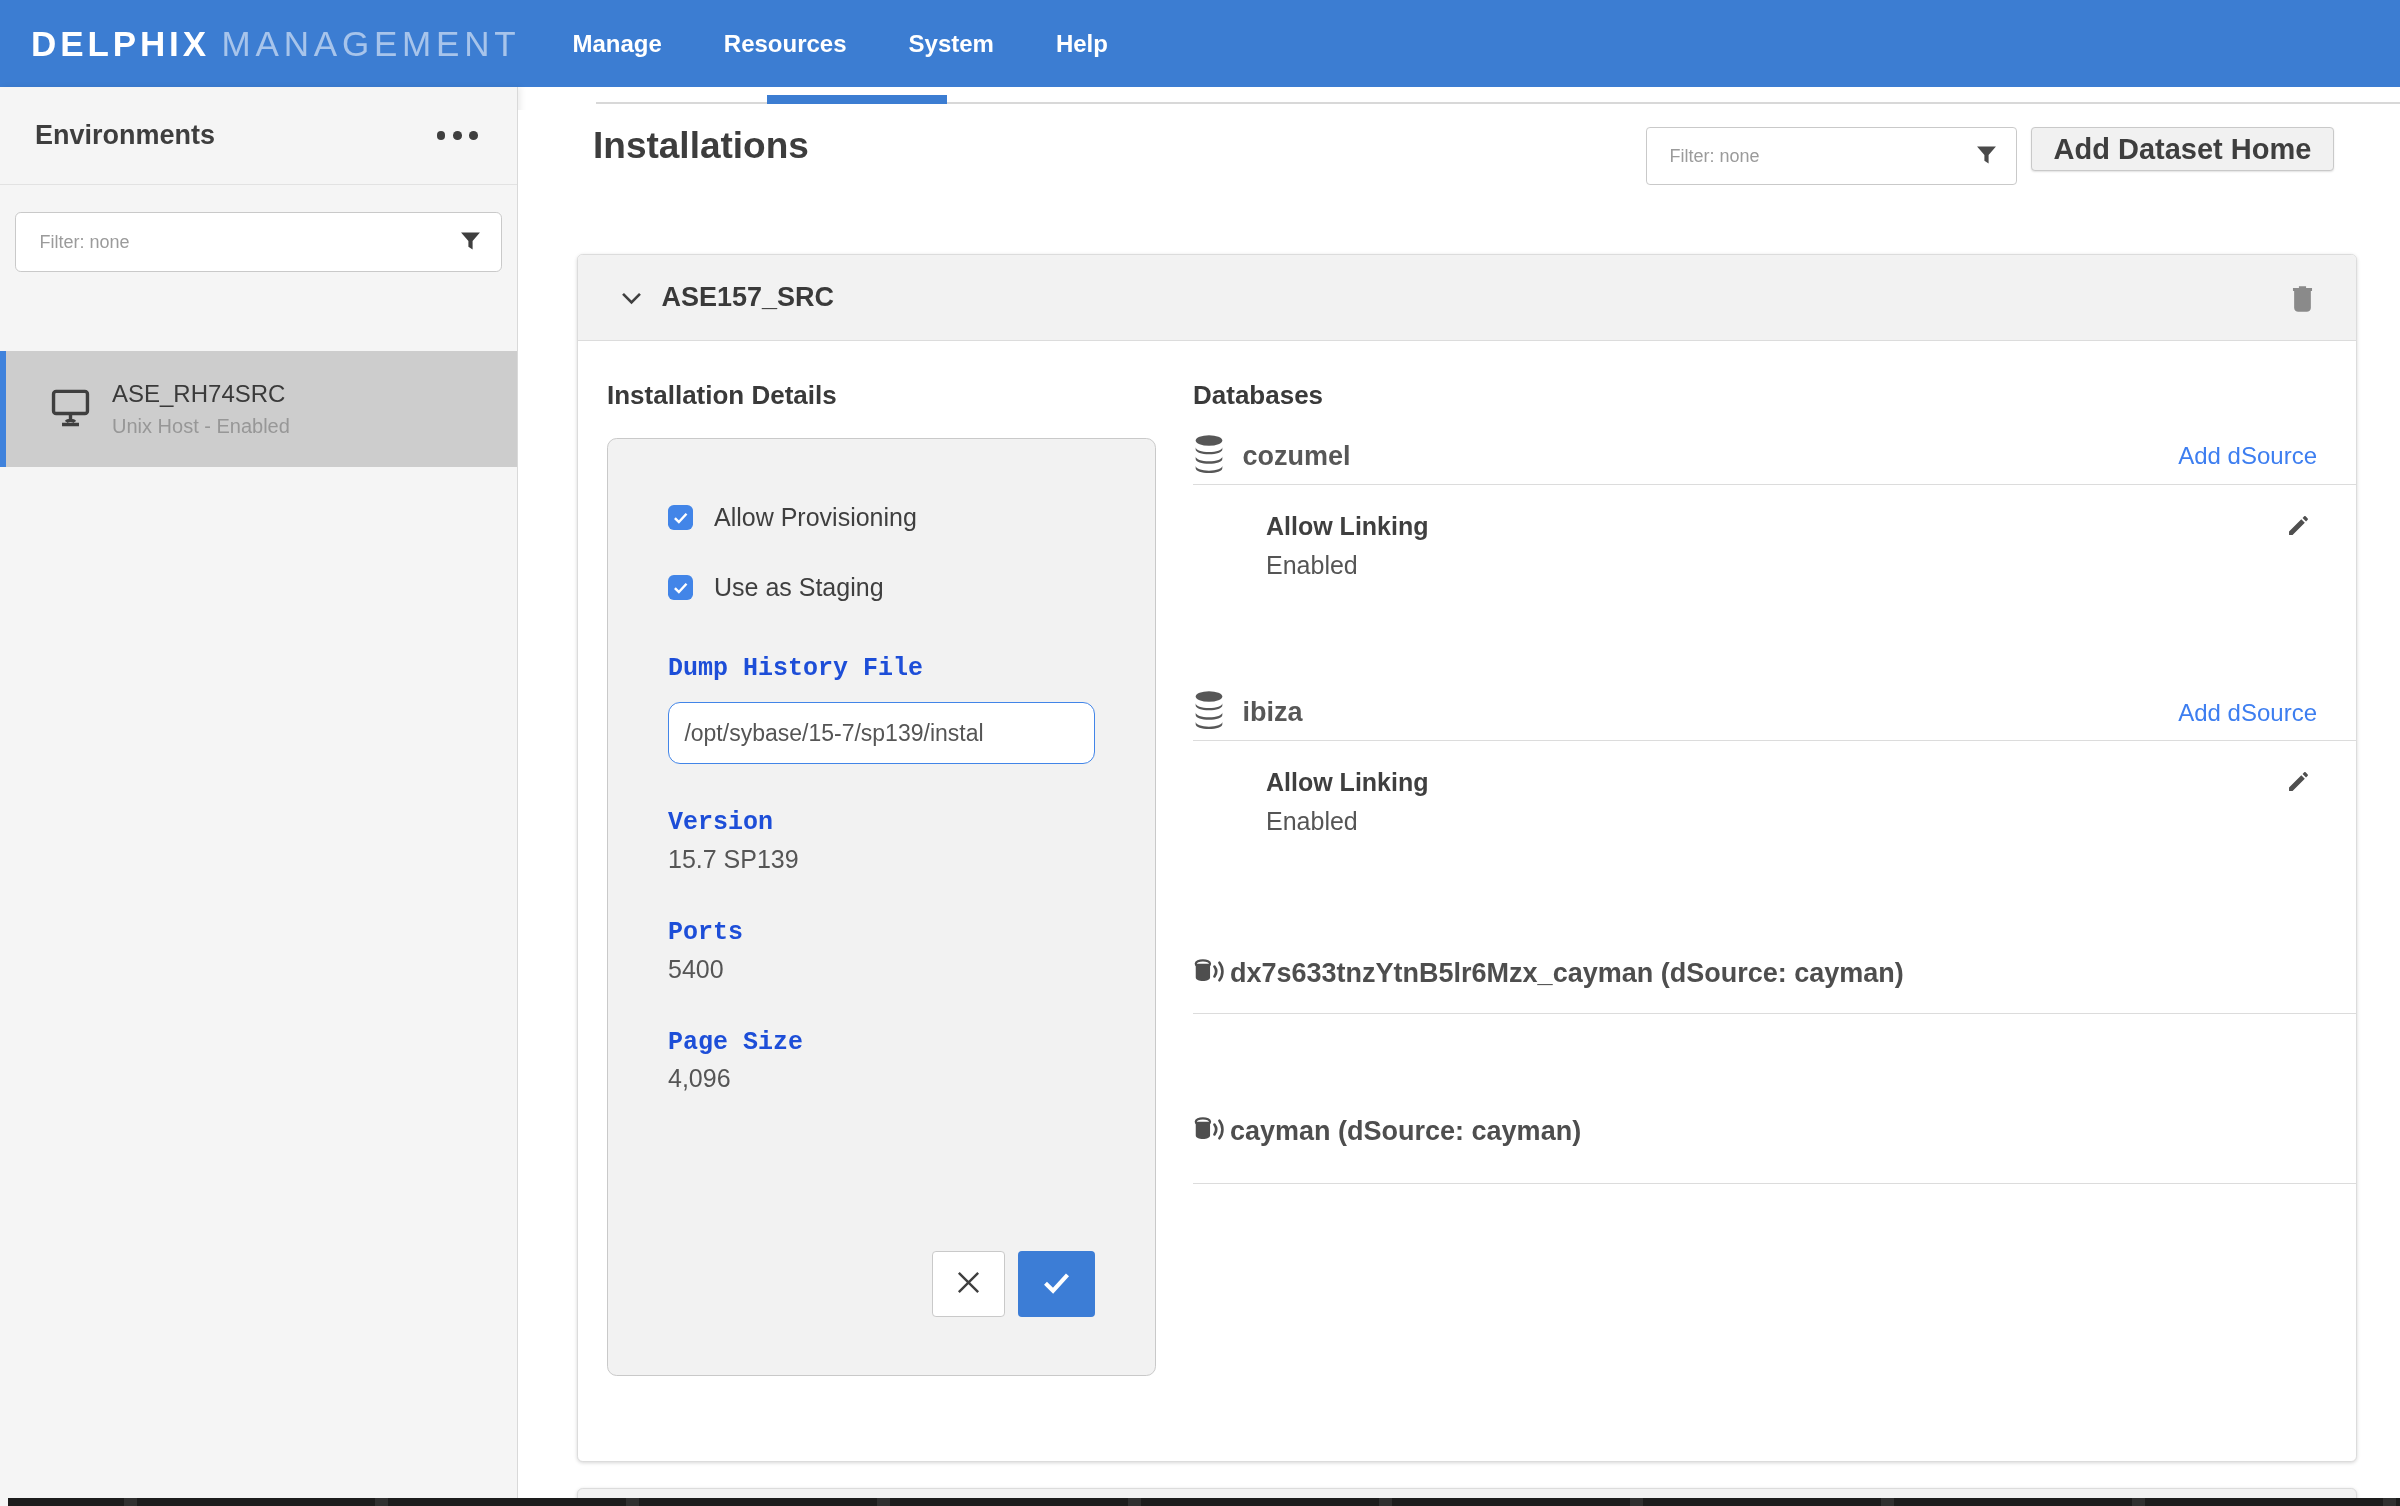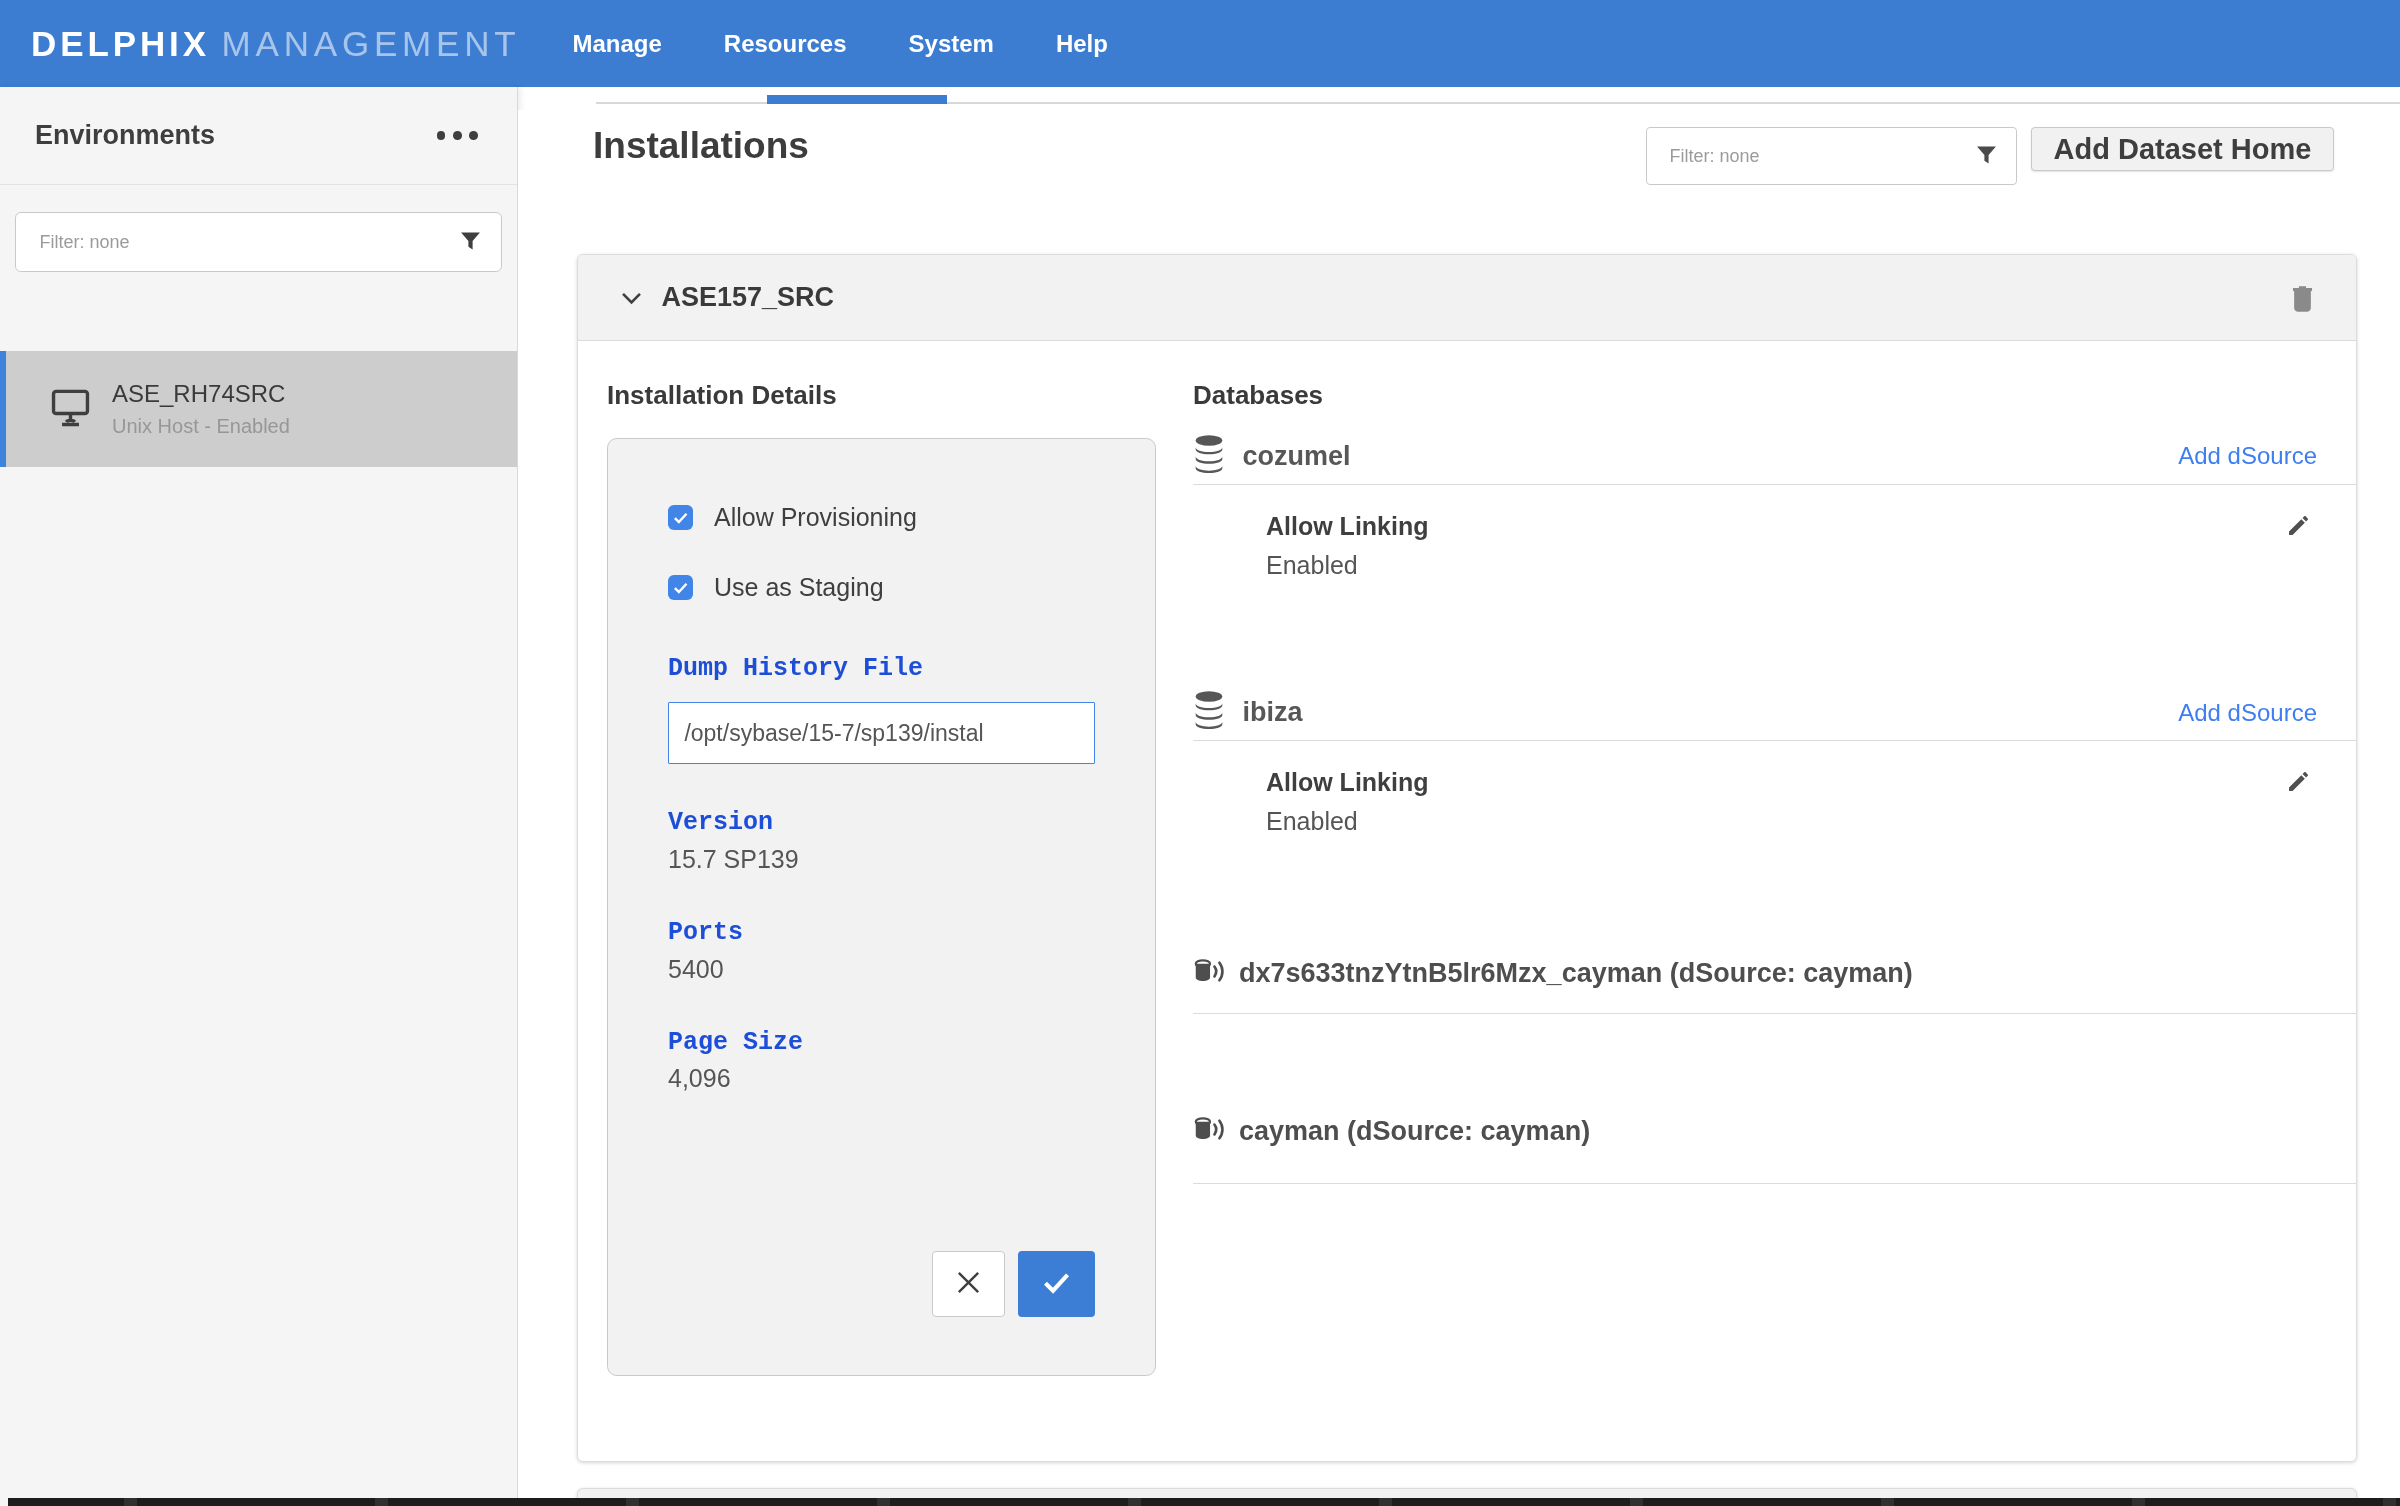--- a/index.html
+++ b/index.html
@@ -65,21 +65,21 @@
   .details-panel { margin-top:27px; width:549px; height:938px; background:#f2f2f2; border:1px solid #c9c9c9;
                    border-radius:9.7px; position:relative; padding:64px 60px 0 60px; }
   .cb-row { display:flex; align-items:center; gap:21px; }
   .cb-row + .cb-row { margin-top:41px; }
   .checkbox { width:25px; height:25px; background:#4285E8; border-radius:5.8px; display:flex;
               align-items:center; justify-content:center; cursor:pointer; flex:none; }
   .cb-label { font-size:25px; color:#3f3f3f; }
   .field-label { font-size:25px; font-weight:bold; color:#1d4ed8;font-family:Liberation Mono, monospace; }
   .dump-label { margin-top:52px; }
   .dump-input { margin-top:19.3px; width:100%; height:62px; background:#fff; border:1.9px solid #4285E8;
-                border-radius:1px; font-size:23px; color:#555; padding:0 15.4px; outline:none;
+                border-radius:12px; font-size:23px; color:#555; padding:0 15.4px; outline:none;
                 font-family:"Liberation Sans", sans-serif; }
   .field-group .field-label { margin-top:44px; }
   .field-value { margin-top:7.7px; font-size:25px; color:#555; }
   .panel-actions { position:absolute; right:60px; bottom:58px; display:flex; gap:13.5px; }
   .btn-cancel { width:73px; height:66px; background:#fff; border:1px solid #c9c9c9; border-radius:3.9px;
                 display:flex; align-items:center; justify-content:center; cursor:pointer; }
   .btn-confirm { width:77px; height:66px; background:#3C7DD6; border:none; border-radius:3.9px;
                  display:flex; align-items:center; justify-content:center; cursor:pointer; }
 
   .right-col { position:absolute; left:615px; top:0; right:0; }
@@ -87,21 +87,21 @@
   .db-name { margin-left:17.4px; font-size:27px; font-weight:bold; color:#575757; }
   .link-add { margin-left:auto; font-size:24px; color:#3D7EF0; cursor:pointer; text-decoration:none; }
   .divider { border-top:1.9px solid #dcdcdc; }
   .prop-block { position:relative; margin-top:27px; padding-left:73px; padding-right:44px; }
   .prop-label { font-size:25px; font-weight:bold; color:#3f3f3f; }
   .prop-value { margin-top:9.7px; font-size:25px; color:#555; }
   .pencil-wrap { position:absolute; right:44px; top:0; }
   .gap-lg { margin-top:109px; }
   .ds-row { display:flex; align-items:center; margin-top:121px; }
   .ds-row2 { margin-top:101px; }
-  .ds-name { margin-left:13px; font-size:27px; font-weight:bold; color:#4e4e4e; }
+  .ds-name { margin-left:4px; font-size:27px; font-weight:bold; color:#4e4e4e; }
   .ds-divider1 { margin-top:23px; }
   .ds-divider2 { margin-top:35px; }
 
   
   .card-next { position:absolute; left:59px; top:1378px; width:1780px; height:87px; background:#f2f2f2;
                border:1px solid #dcdcdc; border-radius:5.8px; box-shadow:0 1px 3.9px rgba(0,0,0,.16); }
 
   
   .bottom-strip { position:absolute; left:7.7px; top:1498px; width:2393px; height:8.7px; z-index:40;
                   background:repeating-linear-gradient(90deg,#1d1d1d 0 116px,#303030 116px 129px,#1d1d1d 129px 251px); }

